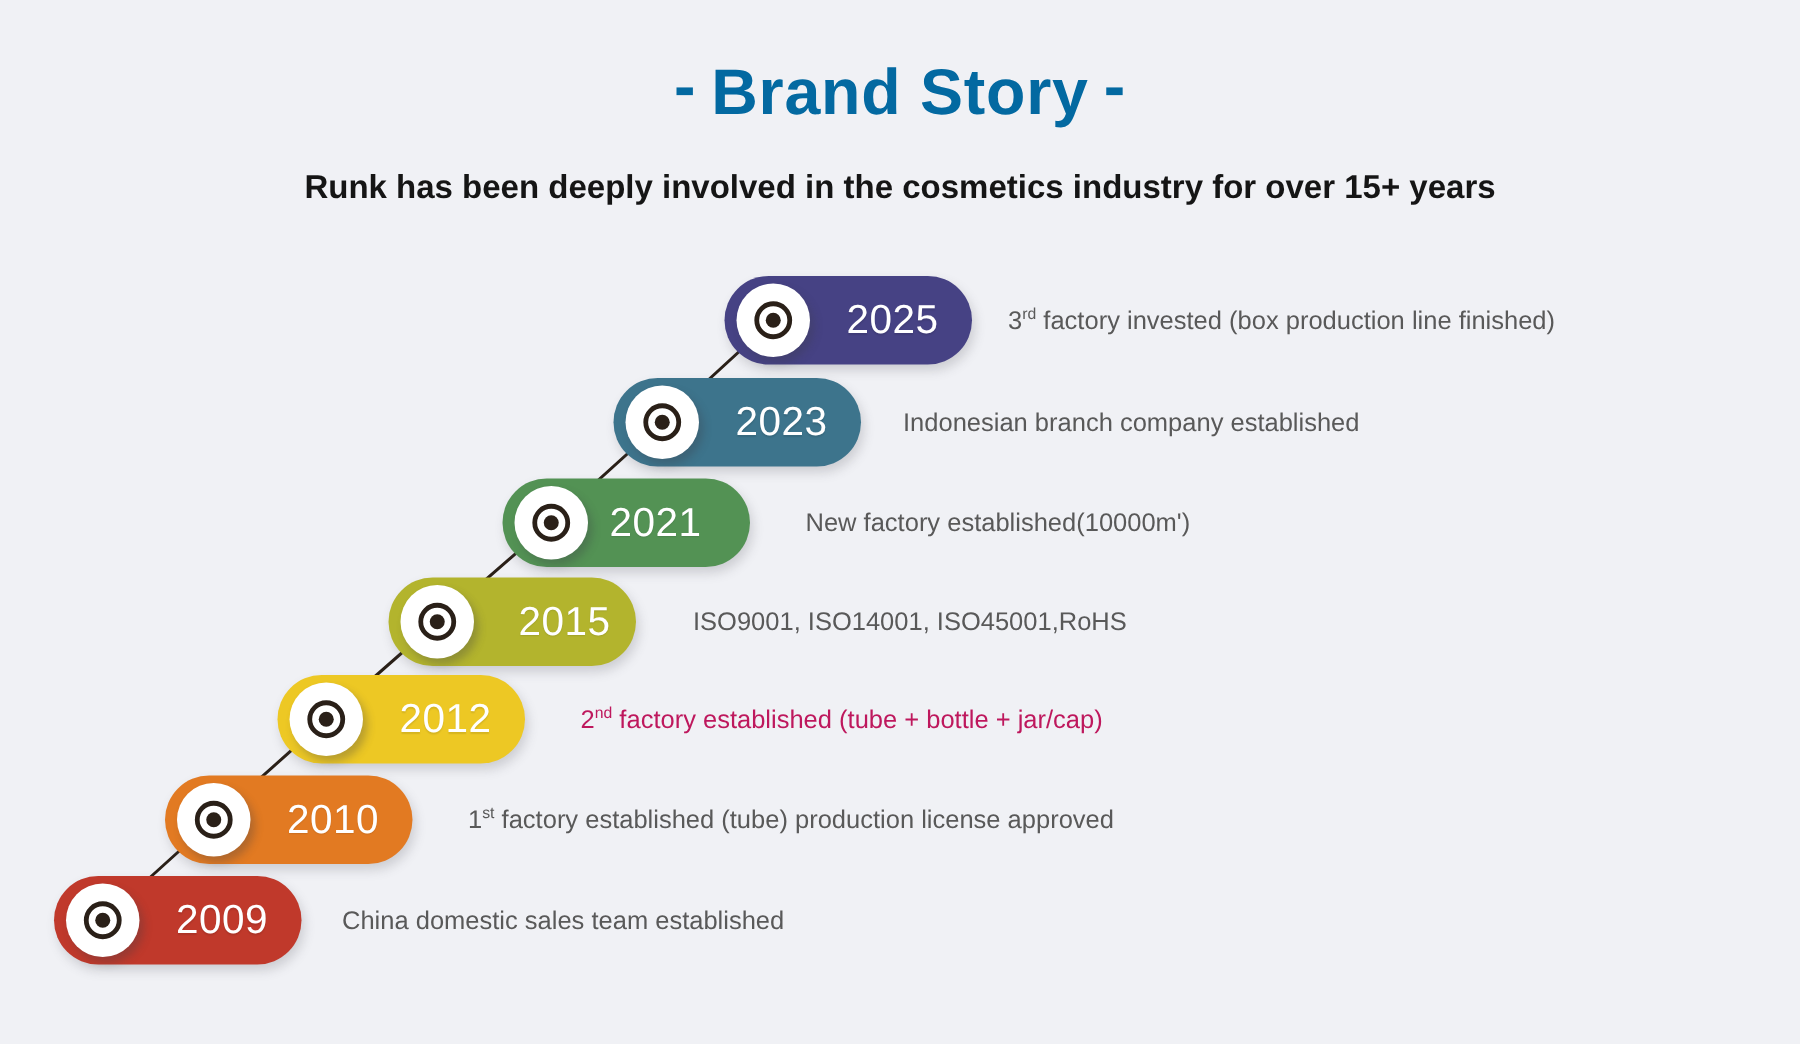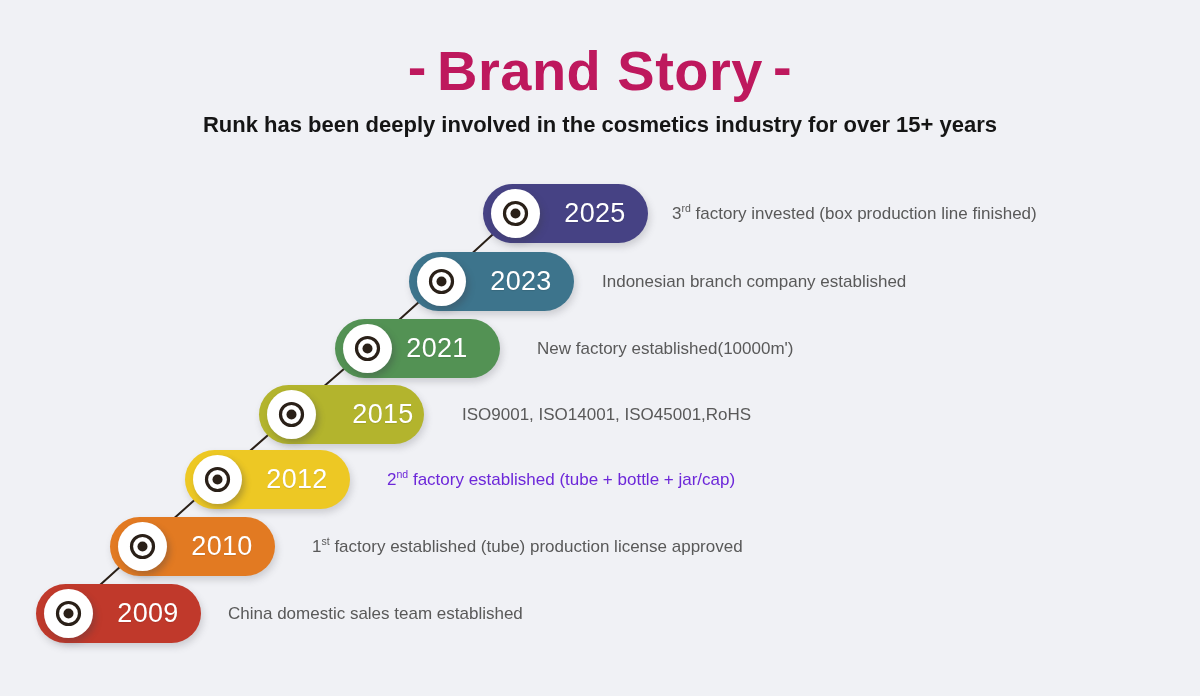--- a/index.html
+++ b/index.html
@@ -22,23 +22,23 @@
     height: 696px;
   }
 
   
   .title {
     position: absolute;
     left: 0;
     top: 38px;
     width: 1200px;
     text-align: center;
-    font-size: 56px;
+    font-size: 43px;
     font-weight: 700;
-    color: #be185d;
+    color: #0369a1;
     letter-spacing: 0.5px;
     white-space: nowrap;
   }
   .title .dash {
     font-weight: 700;
     padding: 0 10px;
     position: relative;
     top: -4px;
   }
   .subtitle {
@@ -181,36 +181,36 @@
         <div class="year" style="left: 387px;">2021</div>
         <svg class="marker" viewBox="0 0 29 29" style="left: 353px; top: 15px;">
           <circle cx="14.5" cy="14.5" r="11" fill="#ffffff" stroke="#2a2018" stroke-width="3.2"></circle>
           <circle cx="14.5" cy="14.5" r="5" fill="#2a2018"></circle>
         </svg>
         <div class="desc" style="left: 537px; color: rgb(89, 89, 89);"><span>New factory established(10000m')</span></div>
       </div>
       <div class="row" style="left: 0px; top: 385px;">
         <div class="pill" style="left: 259px; background: rgb(179, 180, 45);"></div>
         <div class="disc" style="left: 267px;"></div>
-        <div class="year" style="left: 333px;">2015</div>
+        <div class="year" style="left: 307px; text-align: right;">2015</div>
         <svg class="marker" viewBox="0 0 29 29" style="left: 277px; top: 15px;">
           <circle cx="14.5" cy="14.5" r="11" fill="#ffffff" stroke="#2a2018" stroke-width="3.2"></circle>
           <circle cx="14.5" cy="14.5" r="5" fill="#2a2018"></circle>
         </svg>
         <div class="desc" style="left: 462px; color: rgb(89, 89, 89);"><span>ISO9001, ISO14001, ISO45001,RoHS</span></div>
       </div>
       <div class="row" style="left: 0px; top: 450px;">
         <div class="pill" style="left: 185px; background: rgb(237, 200, 36);"></div>
         <div class="disc" style="left: 193px;"></div>
         <div class="year" style="left: 247px; text-align: center;">2012</div>
         <svg class="marker" viewBox="0 0 29 29" style="left: 203px; top: 15px;">
           <circle cx="14.5" cy="14.5" r="11" fill="#ffffff" stroke="#2a2018" stroke-width="3.2"></circle>
           <circle cx="14.5" cy="14.5" r="5" fill="#2a2018"></circle>
         </svg>
-        <div class="desc" style="left: 387px; color: #6d28d9;"><span>2</span><sup>nd</sup><span> factory established (tube + bottle + jar/cap)</span></div>
+        <div class="desc" style="left: 387px; color: #be185d;"><span>2</span><sup>nd</sup><span> factory established (tube + bottle + jar/cap)</span></div>
       </div>
       <div class="row" style="left: 0px; top: 517px;">
         <div class="pill" style="left: 110px; background: rgb(226, 122, 34);"></div>
         <div class="disc" style="left: 118px;"></div>
         <div class="year" style="left: 172px;">2010</div>
         <svg class="marker" viewBox="0 0 29 29" style="left: 128px; top: 15px;">
           <circle cx="14.5" cy="14.5" r="11" fill="#ffffff" stroke="#2a2018" stroke-width="3.2"></circle>
           <circle cx="14.5" cy="14.5" r="5" fill="#2a2018"></circle>
         </svg>
         <div class="desc" style="left: 312px; color: rgb(89, 89, 89);"><span>1</span><sup>st</sup><span> factory established (tube) production license approved</span></div>

